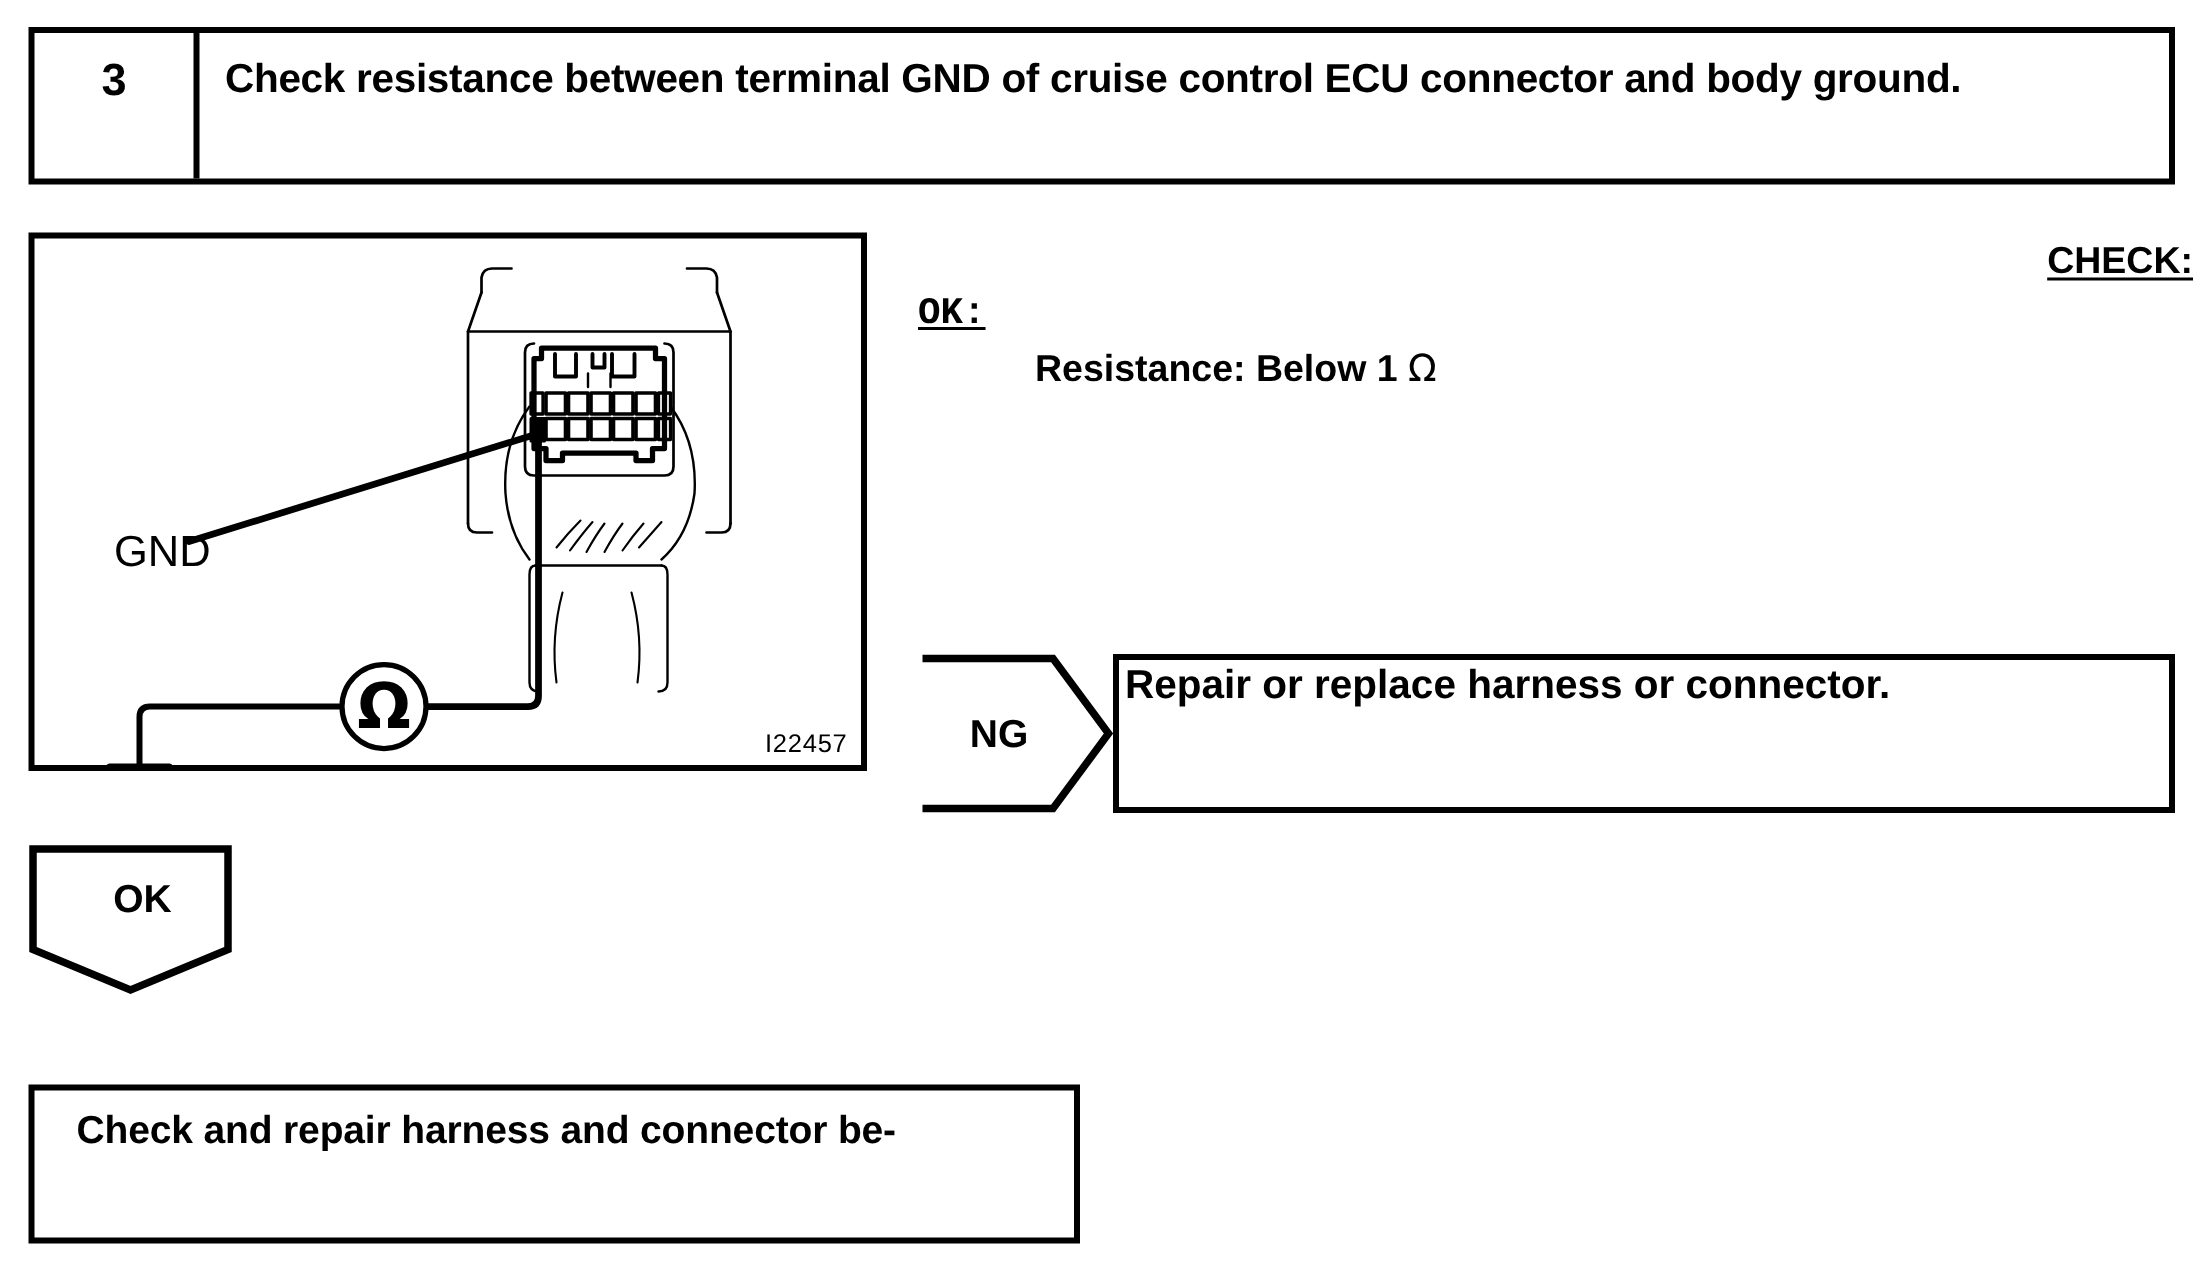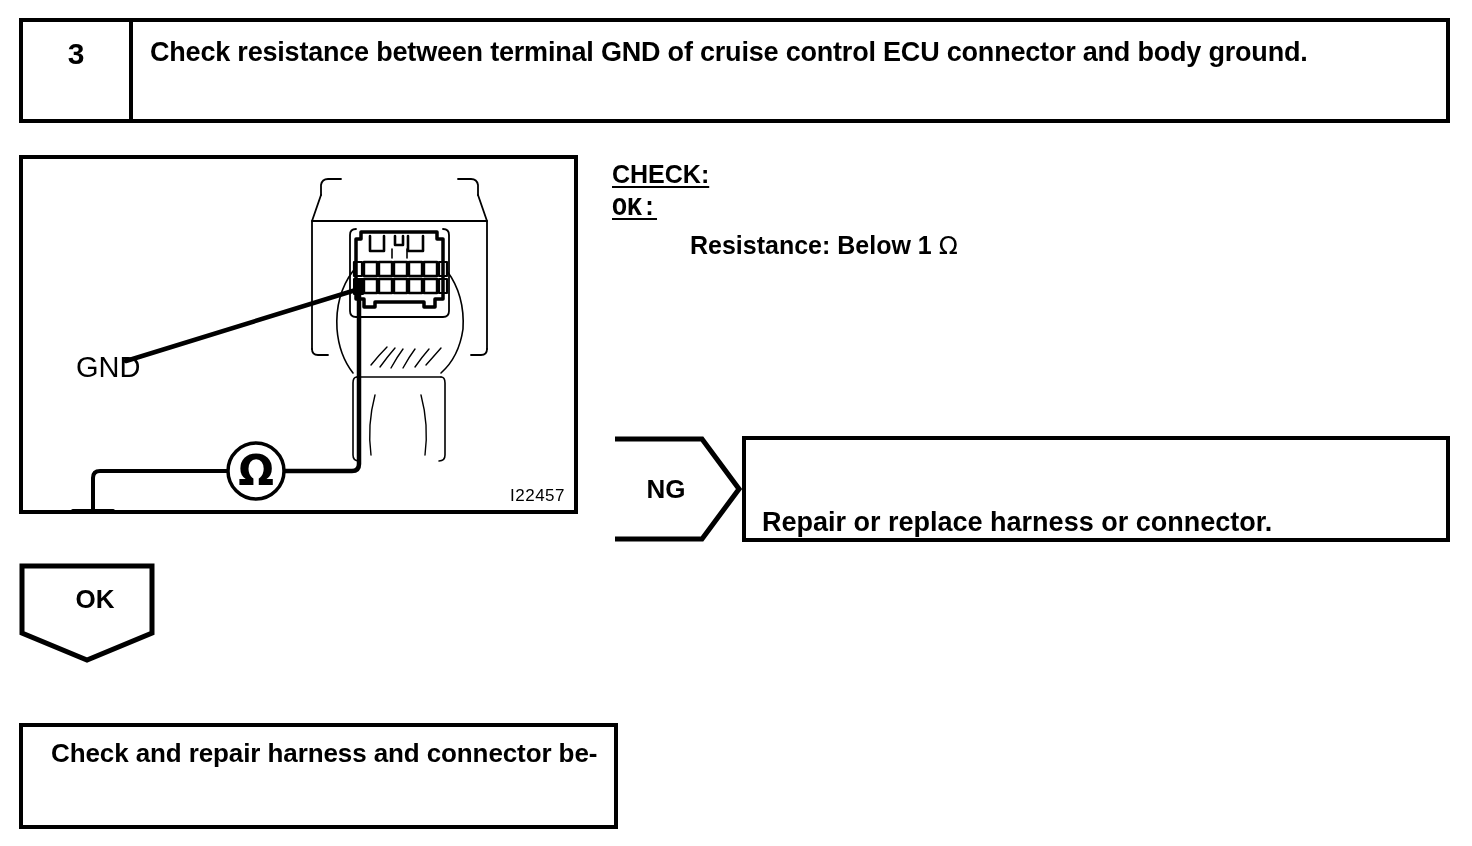--- a/index.html
+++ b/index.html
@@ -90,20 +90,21 @@
     top: 158px;
     width: 850px;
   }
   .check-heading {
     font-size: 25px;
     font-weight: bold;
     text-decoration: underline;
     text-underline-offset: 3px;
     line-height: 1.28;
     margin: 0 0 2px 0;
+    text-align: right;
   }
   .check-body {
     font-size: 25px;
     line-height: 1.30;
     margin: 0;
     width: 845px;
   }
   .ok-heading {
     font-size: 25px;
     font-weight: bold;
@@ -156,22 +157,22 @@
   }
   .ng-box {
     position: absolute;
     left: 130px;
     top: 0;
     width: 708px;
     height: 106px;
     box-sizing: border-box;
     border: 4px solid #000;
     display: flex;
-    align-items: flex-end;
-    padding-left: 16px;
+    align-items: flex-start;
+    padding-left: 4px;
     background: #fff;
   }
   .ng-box-text {
     font-size: 27px;
     font-weight: bold;
     line-height: 1.2;
   }
 
   
   .ok-arrow {
@@ -194,21 +195,21 @@
     font-size: 26px;
     font-weight: bold;
     pointer-events: none;
   }
 
   
   .result-box {
     position: absolute;
     left: 19px;
     top: 723px;
-    width: 599px;
+    width: 701px;
     height: 106px;
     box-sizing: border-box;
     border: 4px solid #000;
     background: #fff;
     padding: 11px 8px 0 28px;
   }
   .result-text {
     font-size: 26px;
     font-weight: bold;
     line-height: 1.22;

